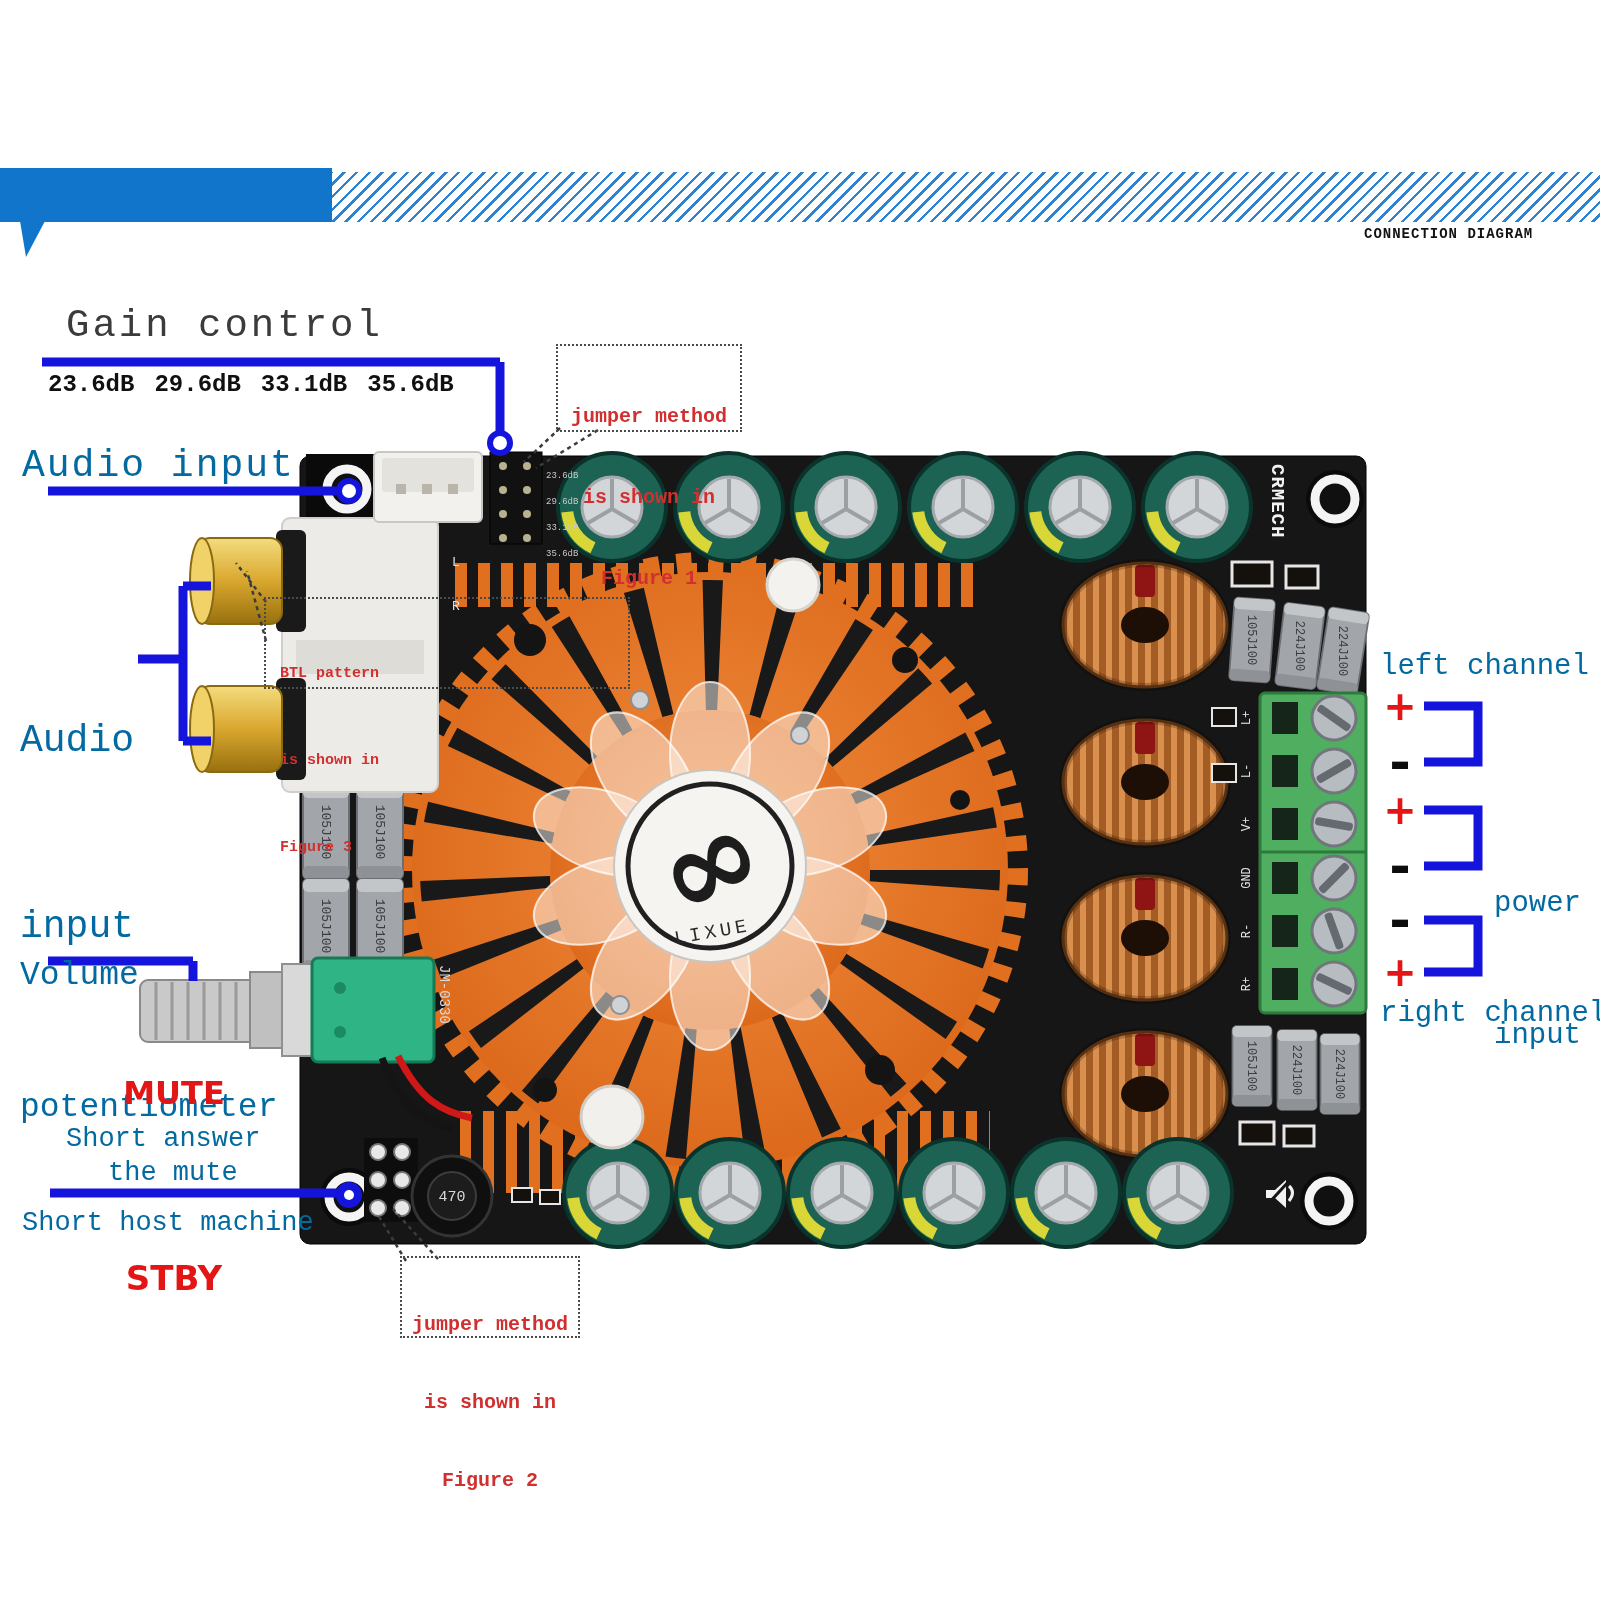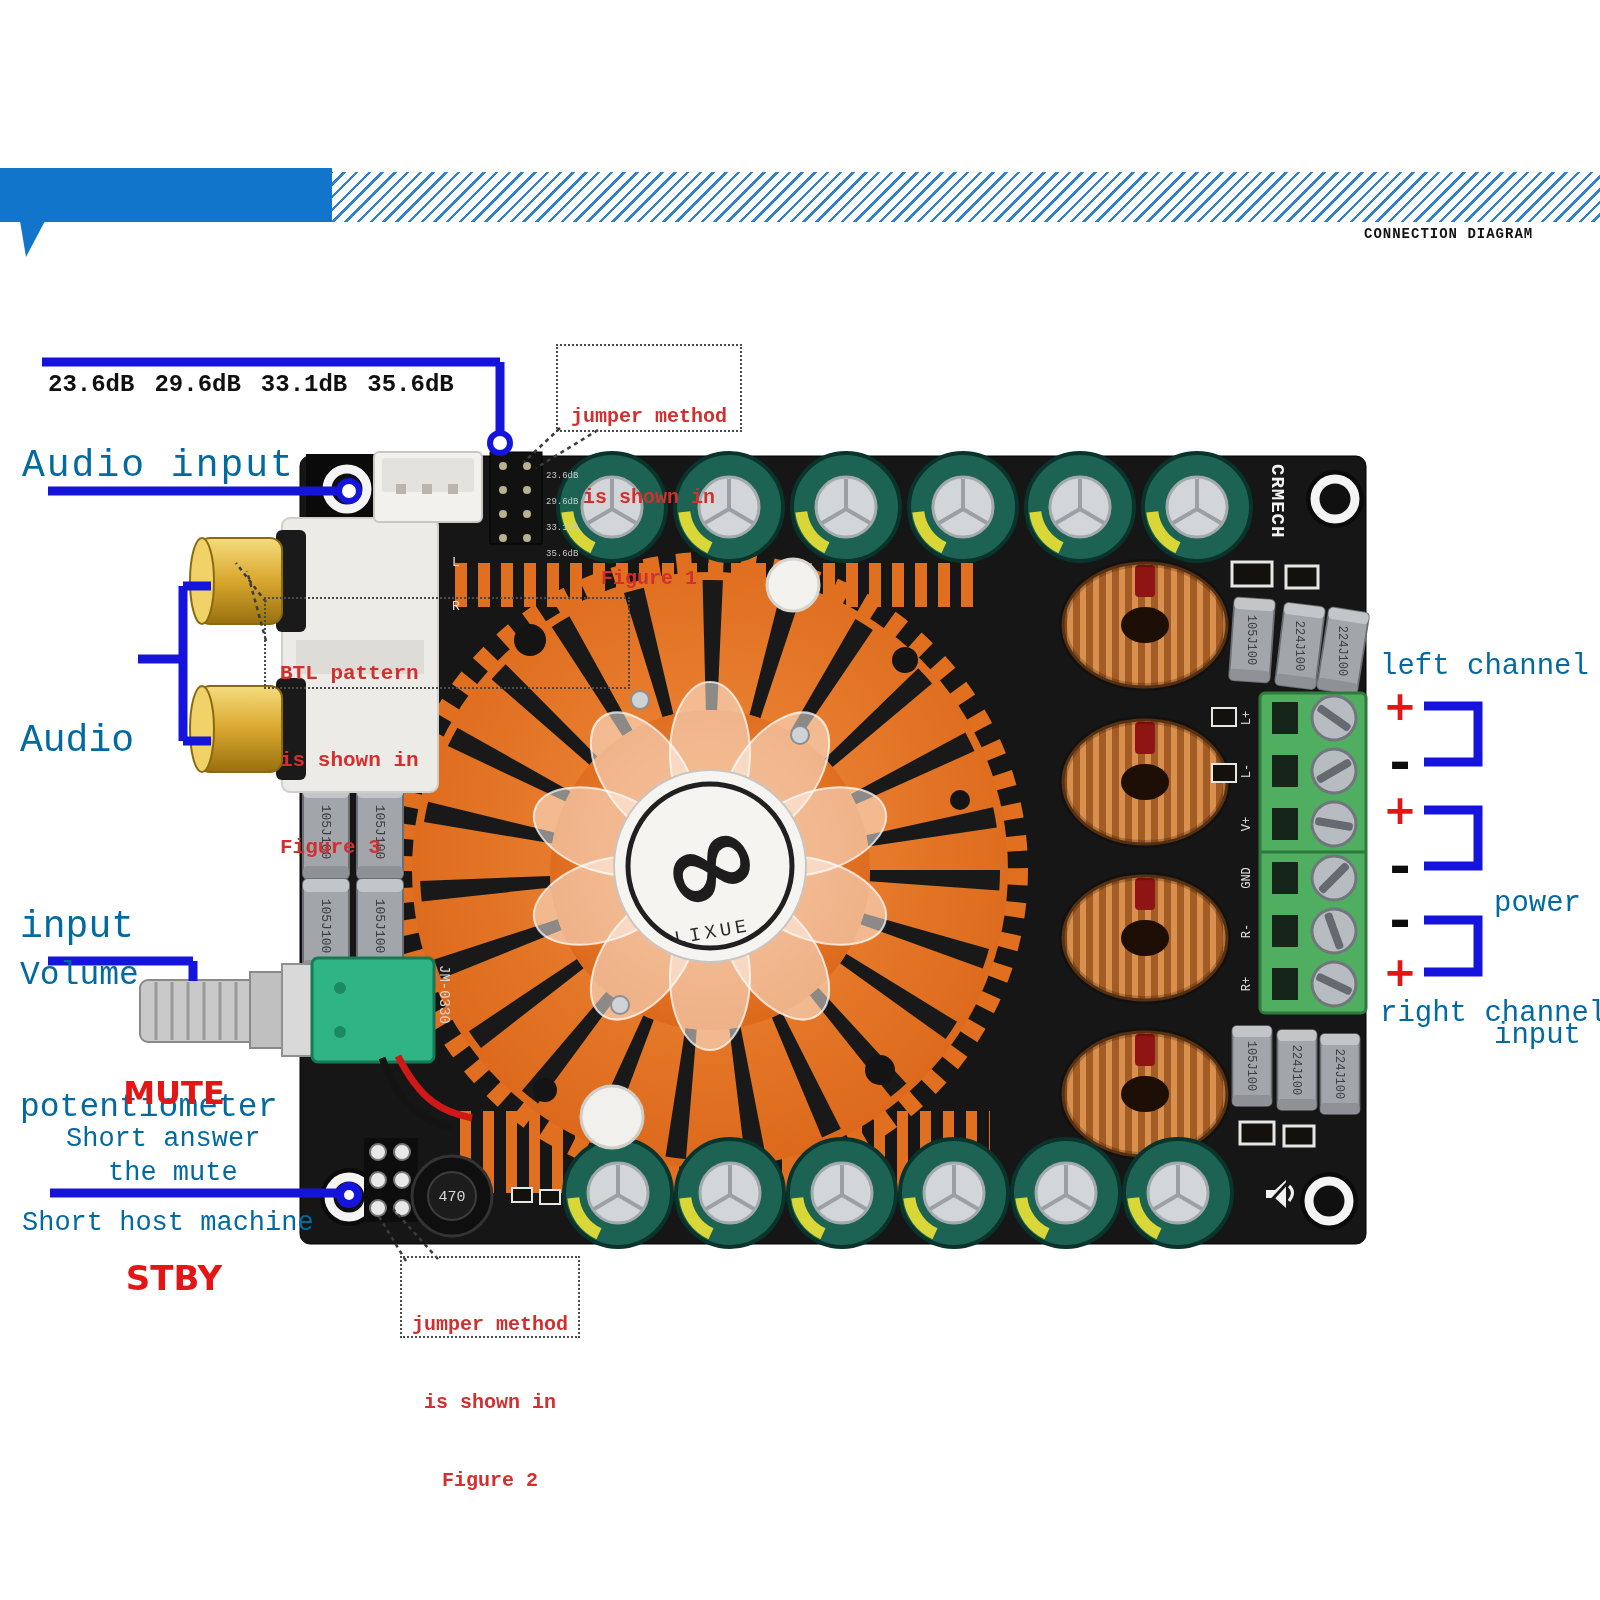--- a/index.html
+++ b/index.html
@@ -13,21 +13,21 @@
     background:repeating-linear-gradient(135deg,#2e82cf 0 2.5px,rgba(255,255,255,0) 2.5px 9px);}
   #banner-flag{left:0;top:168px;width:332px;height:54px;background:#1176cb;}
   #banner-tail{left:20px;top:221px;width:0;height:0;
     border-top:36px solid #1176cb;border-right:19px solid transparent;border-left:6px solid transparent;}
   #diagram-title{left:1364px;top:226px;font-size:14px;font-weight:bold;letter-spacing:1px;color:#121212;}
   #gain-title{left:66px;top:304px;font-size:39px;letter-spacing:3px;color:#3b3b3b;}
   #gain-values{left:48px;top:371px;display:flex;gap:20px;font-size:24px;font-weight:bold;color:#101010;}
   #fig1-box{left:556px;top:344px;width:186px;height:88px;font-size:20px;line-height:27px;text-align:center;padding-top:3px;}
   #audio-top{left:22px;top:444px;font-size:38px;letter-spacing:2px;}
   #audio-left{left:20px;top:586px;font-size:38px;line-height:62px;}
-  #btl-box{left:264px;top:597px;width:366px;height:92px;font-size:21px;line-height:29px;padding:2px 0 0 14px;}
+  #btl-box{left:264px;top:597px;width:366px;height:92px;font-size:15px;line-height:29px;padding:2px 0 0 14px;}
   #volume-label{left:20px;top:866px;font-size:33px;line-height:44px;}
   #mute-title{left:116px;top:1074px;width:116px;text-align:center;font-family:"DejaVu Sans",sans-serif;font-weight:bold;font-size:32px;color:#e31515;}
   #mute-desc1{left:66px;top:1124px;font-size:27px;}
   #mute-desc2{left:108px;top:1158px;font-size:27px;}
   #short-host{left:22px;top:1208px;font-size:27px;}
   #stby-label{left:116px;top:1246px;width:116px;text-align:center;font-family:"DejaVu Sans",sans-serif;font-weight:bold;font-size:34px;color:#e31515;margin-top:12px;}
   #fig2-box{left:400px;top:1256px;width:180px;height:82px;font-size:20px;line-height:26px;text-align:center;padding-top:2px;}
   #left-ch{left:1380px;top:650px;font-size:29px;}
   #right-ch{left:1380px;top:997px;font-size:29px;}
   #power-label{left:1494px;top:794px;font-size:29px;line-height:44px;}
@@ -333,20 +333,21 @@
       <path d="M266,602 L236,563 M266,641 L247,571"></path>
       <path d="M406,1261 L378,1215 M438,1259 L393,1209"></path>
     </g>
   </svg>
 
   <div id="banner-stripes" class="abs"></div>
   <div id="banner-flag" class="abs"></div>
   <div id="banner-tail" class="abs"></div>
   <div id="diagram-title" class="ann">CONNECTION DIAGRAM</div>
 
+  <div id="gain-title" class="ann">Gain control</div>
   <div id="gain-values" class="ann">
     <span>23.6dB</span>
     <span>29.6dB</span>
     <span>33.1dB</span>
     <span>35.6dB</span>
   </div>
 
   <div id="fig1-box" class="ann dotbox red">
     <div>jumper method</div>
     <div>is shown in</div>

